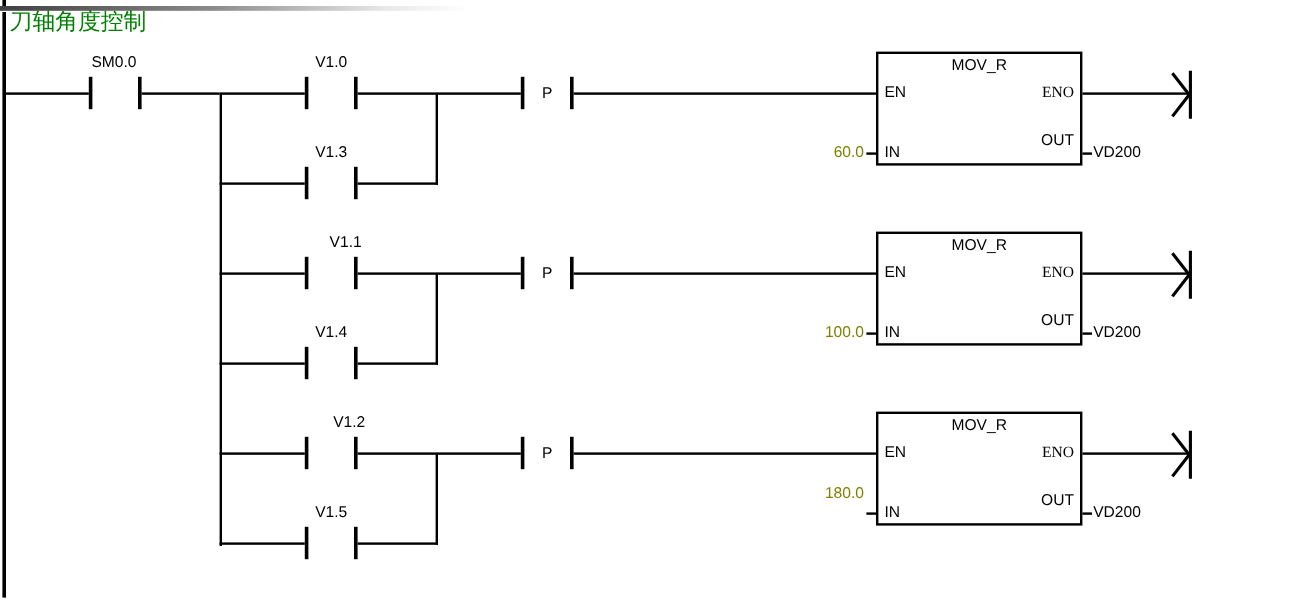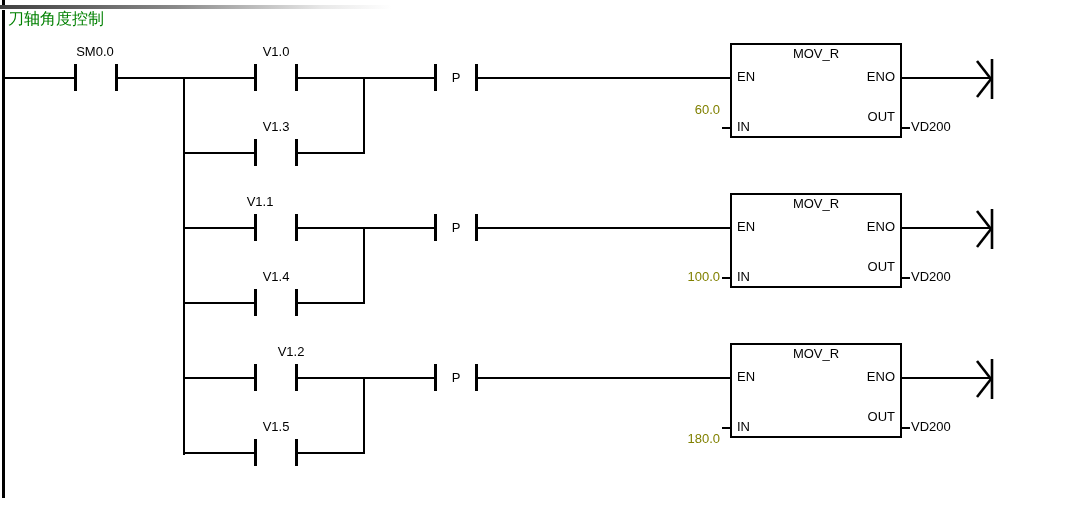--- a/index.html
+++ b/index.html
@@ -21,21 +21,21 @@
     line-height: 14px;
     color: #000;
     white-space: nowrap;
   }
   .ctr { text-align: center; }
   .val { color: #808000; text-align: right; }
 
   #network-title {
     position: absolute;
     left: 8px; top: 11px;
-    font-size: 16px; line-height: 15px;
+    font-size: 19px; line-height: 15px;
     color: #008000;
     white-space: nowrap;
   }
   #separator {
     position: absolute;
     left: 0; top: 5px;
     width: 392px; height: 4px;
     background: linear-gradient(to right, #404040, #8a8a8a 45%, #e8e8e8 82%, #ffffff 100%);
   }
 
@@ -47,21 +47,21 @@
   .block {
     position: absolute;
     left: 730px; top: 43px;
     width: 172px; height: 95px;
     border: 2px solid #000;
     box-sizing: border-box;
     background: #fff;
   }
   .block .b-title { position: absolute; left: 0; top: 2px; width: 100%; }
   .block .b-en  { position: absolute; left: 5px;  top: 25px; }
-  .block .b-eno { position: absolute; right: 5px; top: 25px; }
+  .block .b-eno { position: absolute; right: 5px; top: 25px; font-family: Liberation Serif, serif; }
   .block .b-in  { position: absolute; left: 5px;  top: 75px; }
   .block .b-out { position: absolute; right: 5px; top: 65px; }
 
   .arrow { position: absolute; }
   .arrow line { stroke: #000; stroke-width: 2.6; fill: none; }
 </style>
 </head>
 <body>
 
 <div id="canvas">
@@ -103,39 +103,39 @@
 
     <div class="block">
       <div class="lbl ctr b-title">MOV_R</div>
       <div class="lbl b-en">EN</div>
       <div class="lbl b-eno">ENO</div>
       <div class="lbl b-in">IN</div>
       <div class="lbl b-out">OUT</div>
     </div>
 
     <div class="hline" style="left:722px; top:127px; width:8px;"></div>
-    <div class="lbl val" style="left:620px; top:103px; width:100px;">60.0</div>
+    <div class="lbl val" style="left:620px; top:120px; width:100px;">60.0</div>
 
     <div class="hline" style="left:902px; top:127px; width:8px;"></div>
     <div class="lbl" style="left:911px; top:120px;">VD200</div>
 
     <div class="hline" style="left:902px; top:77px; width:88px;"></div>
     <svg class="arrow" style="left:964px; top:58px;" width="32" height="42" viewBox="0 0 32 42">
       <line x1="13" y1="3" x2="27" y2="21"></line>
       <line x1="13" y1="39" x2="27" y2="21"></line>
       <line x1="28" y1="1" x2="28" y2="41"></line>
     </svg>
   </div>
 
   <div class="rung" id="rung-2">
 
     <div class="hline" style="left:183px; top:77px; width:71px;"></div>
     <div class="cbar" style="left:254px; top:64px;"></div>
     <div class="cbar" style="left:295px; top:64px;"></div>
-    <div class="lbl ctr" style="left:218px; top:45px; width:84px;">V1.1</div>
+    <div class="lbl ctr" style="left:246px; top:45px; width:84px;">V1.1</div>
     <div class="hline" style="left:298px; top:77px; width:136px;"></div>
 
     <div class="hline" style="left:183px; top:152px; width:71px;"></div>
     <div class="cbar" style="left:254px; top:139px;"></div>
     <div class="cbar" style="left:295px; top:139px;"></div>
     <div class="lbl ctr" style="left:234px; top:120px; width:84px;">V1.4</div>
     <div class="hline" style="left:298px; top:152px; width:67px;"></div>
     <div class="vline" style="left:363px; top:78px; height:76px;"></div>
 
     <div class="cbar" style="left:434px; top:64px;"></div>
@@ -187,21 +187,21 @@
 
     <div class="block">
       <div class="lbl ctr b-title">MOV_R</div>
       <div class="lbl b-en">EN</div>
       <div class="lbl b-eno">ENO</div>
       <div class="lbl b-in">IN</div>
       <div class="lbl b-out">OUT</div>
     </div>
 
     <div class="hline" style="left:722px; top:127px; width:8px;"></div>
-    <div class="lbl val" style="left:620px; top:132px; width:100px;">180.0</div>
+    <div class="lbl val" style="left:620px; top:104px; width:100px;">180.0</div>
 
     <div class="hline" style="left:902px; top:127px; width:8px;"></div>
     <div class="lbl" style="left:911px; top:120px;">VD200</div>
 
     <div class="hline" style="left:902px; top:77px; width:88px;"></div>
     <svg class="arrow" style="left:964px; top:58px;" width="32" height="42" viewBox="0 0 32 42">
       <line x1="13" y1="3" x2="27" y2="21"></line>
       <line x1="13" y1="39" x2="27" y2="21"></line>
       <line x1="28" y1="1" x2="28" y2="41"></line>
     </svg>

